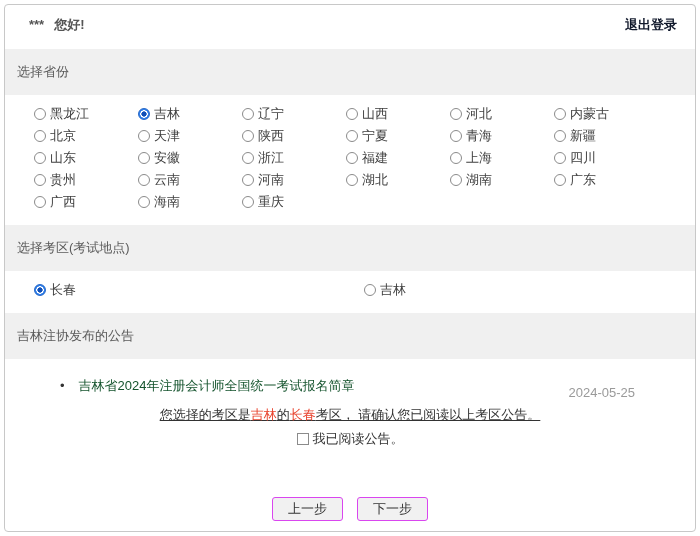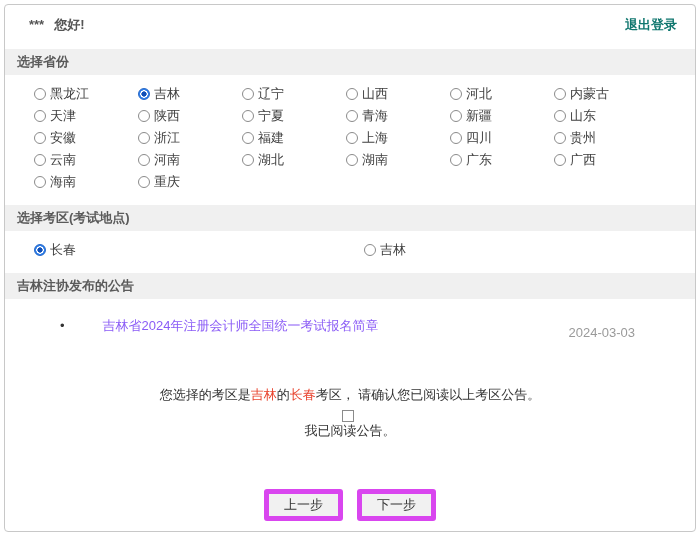--- a/index.html
+++ b/index.html
@@ -8,25 +8,25 @@
     position: absolute; top: 4px; left: 4px; right: 4px; bottom: 4px;
     border: 1px solid #c8c8c8; border-radius: 4px; background: #fff;
     display: flex; flex-direction: column; overflow: hidden;
   }
   
   .greeting-bar {
     display: flex; justify-content: space-between; align-items: center;
     padding: 11px 18px 9px 24px; font-size: 13px; font-weight: bold; color: #555;
   }
   .greeting-left { display: flex; gap: 10px; align-items: baseline; }
-  .logout { color: #0f766e; cursor: pointer; text-decoration: none; }
+  .logout { color: #0f172a; cursor: pointer; text-decoration: none; }
   
   .band {
-    background: #f0f0f0; color: #5a5a5a; font-weight: bold; font-size: 13px;
-    padding: 4px 12px; margin-top: 6px;
+    background: #f0f0f0; color: #5a5a5a; font-weight: normal; font-size: 13px;
+    padding: 14px 12px; margin-top: 6px;
   }
   
   .radio {
     width: 12px; height: 12px; border: 1px solid #8b8b8b; border-radius: 50%;
     background: #fff; display: inline-block; flex: none; margin-right: 4px;
   }
   .radio.checked {
     border: 1px solid #2567c6;
     background: radial-gradient(circle, #0f4fb8 0 34%, #ffffff 40% 50%, #2f80ed 56% 100%);
   }
@@ -41,31 +41,31 @@
     padding: 8px 0 6px 29px;
   }
   
   .area-row { display: flex; padding: 8px 0 6px 29px; }
   .area-row .opt:first-child { width: 330px; }
   
   .announcement-row {
     display: flex; align-items: flex-start; padding: 18px 60px 0 55px; font-size: 13px;
   }
   .bullet { color: #333; margin-right: 14px; font-size: 13px; line-height: 18px; }
-  .announcement-title { color: #8b5cf6; line-height: 18px; cursor: pointer; margin-left: 24px; }
+  .announcement-title { color: #14532d; line-height: 18px; cursor: pointer; }
   .announcement-date { margin-left: auto; color: #9a9a9a; font-size: 13px; margin-top: 8px; }
   .spacer { flex: 1; }
   
-  .confirm-line { text-align: center; font-size: 13px; color: #333; }
+  .confirm-line { text-align: center; font-size: 13px; color: #333; text-decoration: underline; }
   .confirm-line .hl { color: #e8432e; }
-  .check-line { display: flex; justify-content: center; align-items: center; font-size: 13px; color: #333; margin-top: 6px; cursor: pointer; flex-direction: column; }
+  .check-line { display: flex; justify-content: center; align-items: center; font-size: 13px; color: #333; margin-top: 6px; cursor: pointer; }
   .btn-row { display: flex; justify-content: center; gap: 14px; margin-top: 7px; padding-bottom: 10px; }
   .btn {
     font-family: "Liberation Sans", sans-serif; font-size: 13px; color: #333;
-    background: #f1f1f1; border: 5px solid #d946ef; border-radius: 3px;
+    background: #f1f1f1; border: 1px solid #d946ef; border-radius: 3px;
     padding: 3px 15px; cursor: pointer; line-height: 16px; margin-top: 42px;
   }
 </style>
 </head>
 <body>
 
 <div class="card">
 
   <div class="greeting-bar">
     <div class="greeting-left">
@@ -97,20 +97,24 @@
     <label class="opt">
         <span class="radio"></span>
         <span>河北</span>
       </label>
     <label class="opt">
         <span class="radio"></span>
         <span>内蒙古</span>
       </label>
     <label class="opt">
         <span class="radio"></span>
+        <span>北京</span>
+      </label>
+    <label class="opt">
+        <span class="radio"></span>
         <span>天津</span>
       </label>
     <label class="opt">
         <span class="radio"></span>
         <span>陕西</span>
       </label>
     <label class="opt">
         <span class="radio"></span>
         <span>宁夏</span>
       </label>
@@ -195,21 +199,21 @@
         <span class="radio"></span>
         <span>吉林</span>
       </label>
   </div>
 
   <div class="band">吉林注协发布的公告</div>
 
   <div class="announcement-row">
     <span class="bullet">•</span>
     <a class="announcement-title">吉林省2024年注册会计师全国统一考试报名简章</a>
-    <span class="announcement-date">2024-03-03</span>
+    <span class="announcement-date">2024-05-25</span>
   </div>
 
   <div class="spacer"></div>
 
   <div class="confirm-line">
     <span>您选择的考区是</span><span class="hl">吉林</span><span>的</span><span class="hl">长春</span><span>考区， 请确认您已阅读以上考区公告。</span>
   </div>
 
   <label class="check-line">
     <span class="checkbox"></span>

